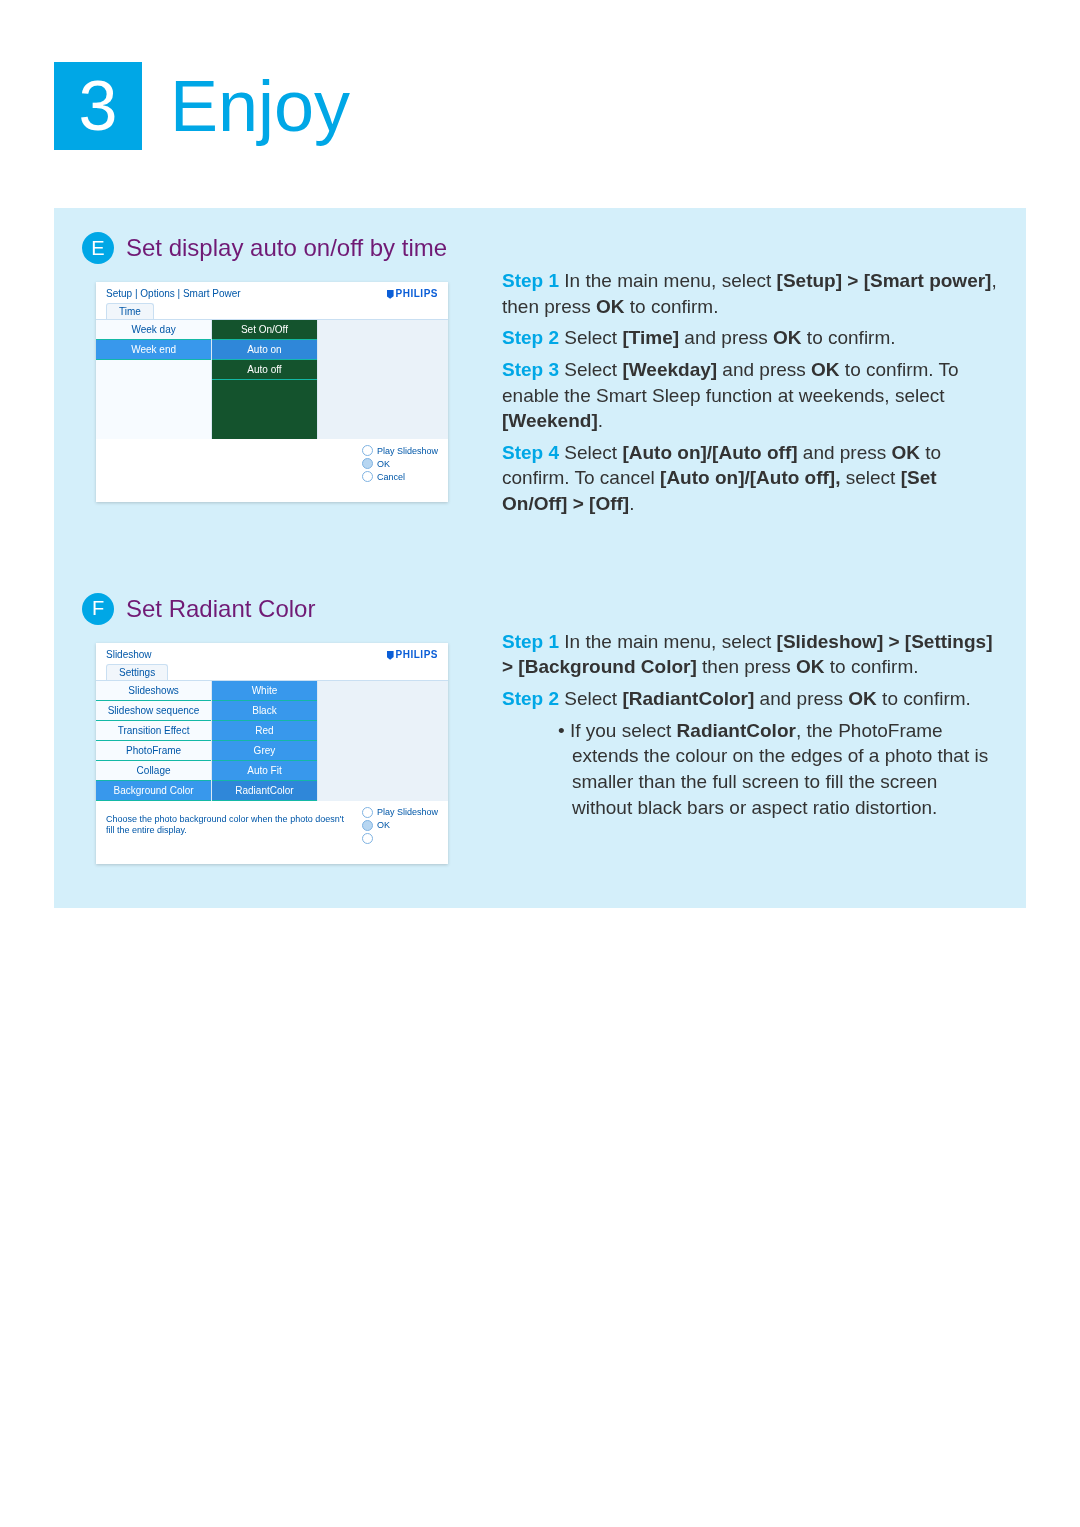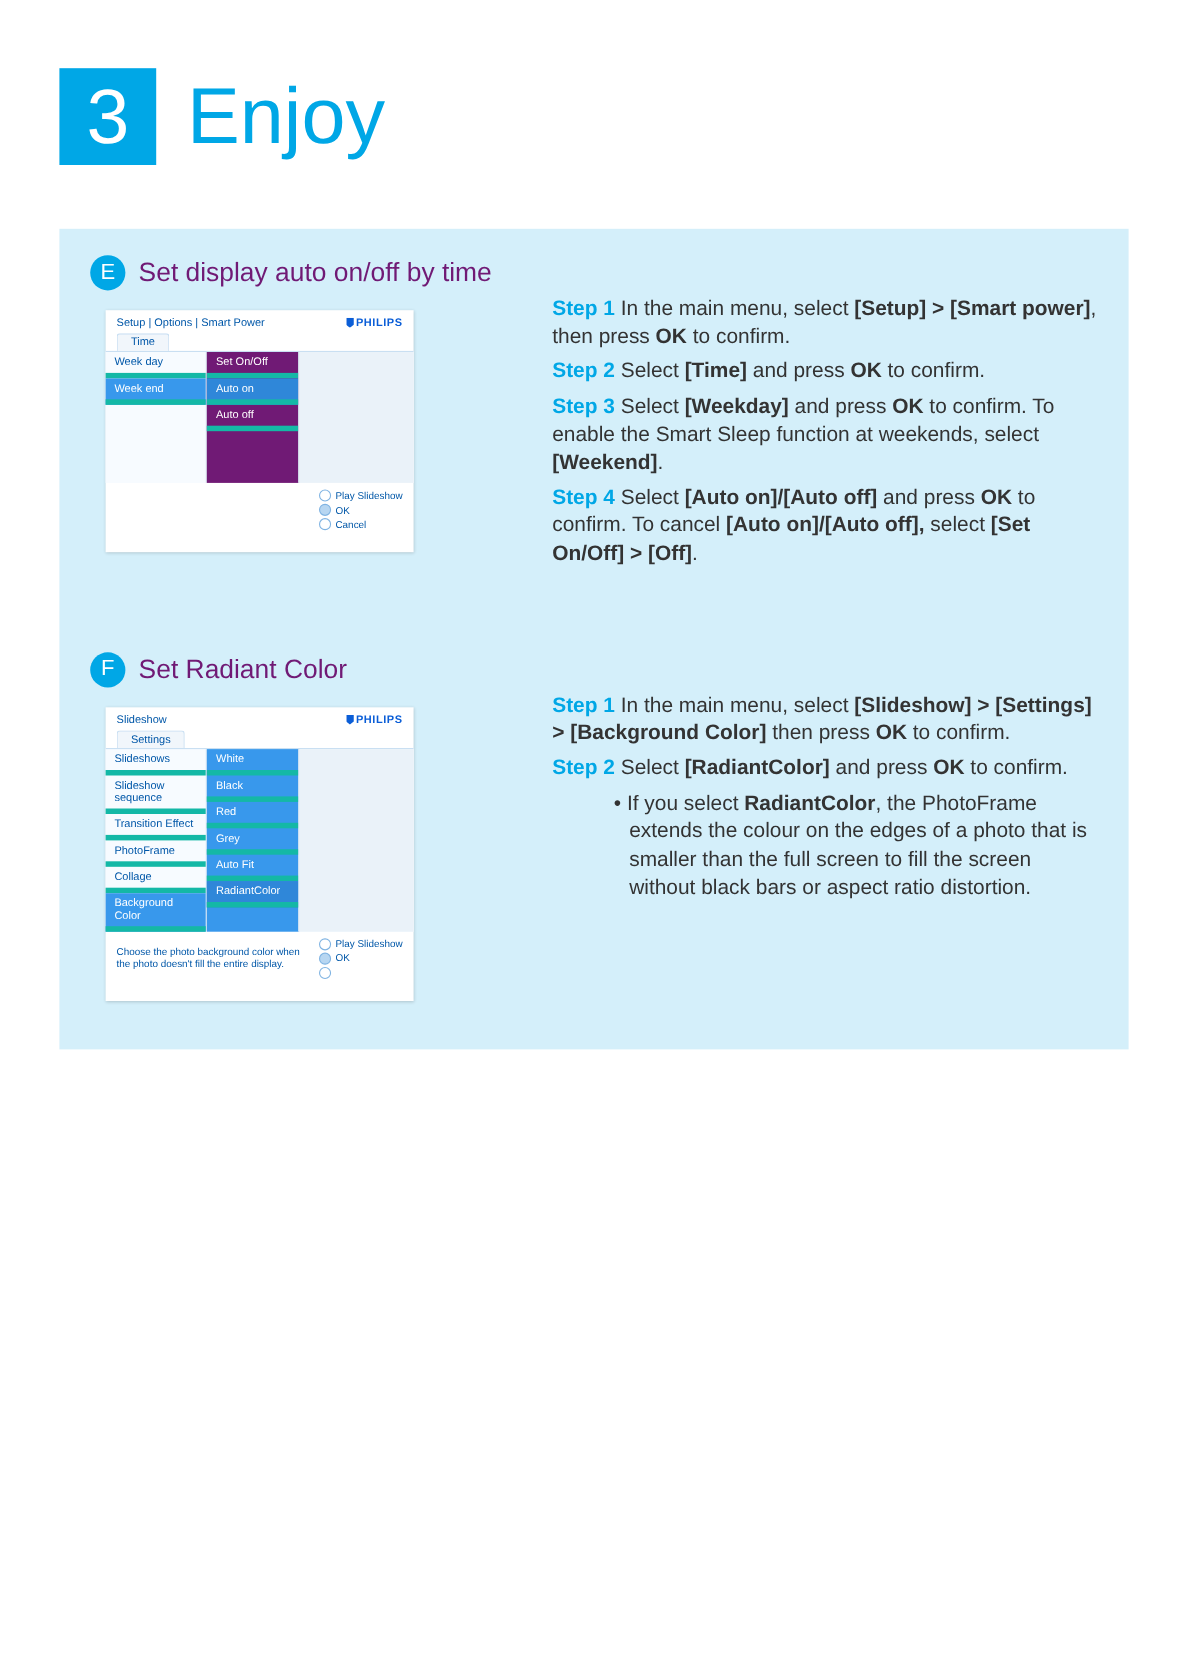--- a/index.html
+++ b/index.html
@@ -61,21 +61,21 @@
   }
   .section-title {
     color: #701a75;
     font-size: 24px;
     font-weight: 300;
   }
 
   
   .mini {
     background: #fff;
-    width: 280px;
+    width: 352px;
     margin-left: 14px;
     box-shadow: 0 1px 3px rgba(0,0,0,.18);
     font-size: 10px;
     color: #0057a8;
   }
   .mini-top {
     display: flex; justify-content: space-between; align-items: center;
     padding: 6px 10px 4px 10px;
   }
   .mini-crumbs { font-size: 10px; color: #0057a8; }
@@ -104,21 +104,22 @@
     border-right: 1px solid #dbe8f4;
   }
   .mini-col:last-child { border-right: none; }
   .mini-col-a { width: 33%; }
   .mini-col-b { width: 30%; }
   .mini-col-c { flex: 1; background: #eaf2f9; }
   .mi {
     padding: 4px 8px;
     font-size: 10px;
     color: #0057a8;
-    border-bottom: 5px solid #14b8a6;
+    border-bottom: 1px solid #14b8a6;
+    text-align: center;
   }
   .mi.sel { background: #3898ec; color: #fff; }
   .mi.white { color: #fff; }
   .mini-foot {
     display: flex;
     padding: 6px 10px 20px 10px;
     font-size: 9px;
     color: #0057a8;
     gap: 10px;
     align-items: center;
@@ -161,21 +162,21 @@
         <div class="mini-top">
           <span class="mini-crumbs">Setup | Options | Smart Power</span>
           <span class="brand"><span class="shield"></span><span>PHILIPS</span></span>
         </div>
         <div class="mini-tabrow"><span class="mini-tab">Time</span></div>
         <div class="mini-body">
           <div class="mini-col mini-col-a">
             <div class="mi">Week day</div>
             <div class="mi sel">Week end</div>
           </div>
-          <div class="mini-col mini-col-b" style="background:#701a75;">
+          <div class="mini-col mini-col-b" style="background:#14532d;">
             <div class="mi white">Set On/Off</div>
             <div class="mi white" style="background:#2f87d9;">Auto on</div>
             <div class="mi white">Auto off</div>
           </div>
           <div class="mini-col mini-col-c"></div>
         </div>
         <div class="mini-foot">
           <div class="hint"></div>
           <div class="actions">
             <span class="act">

